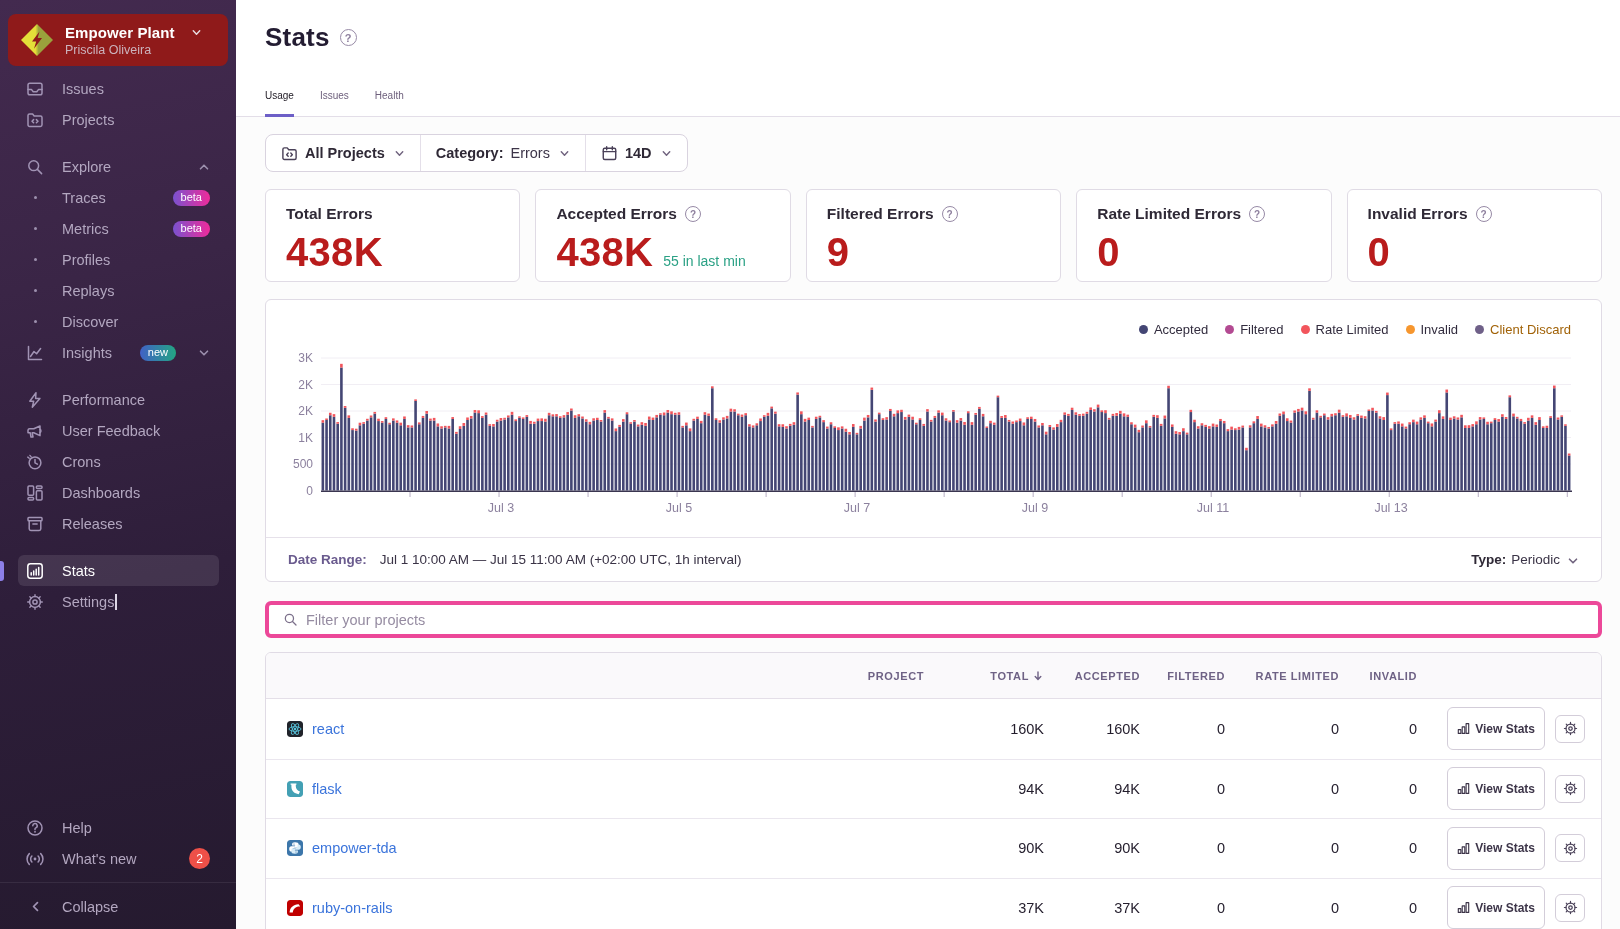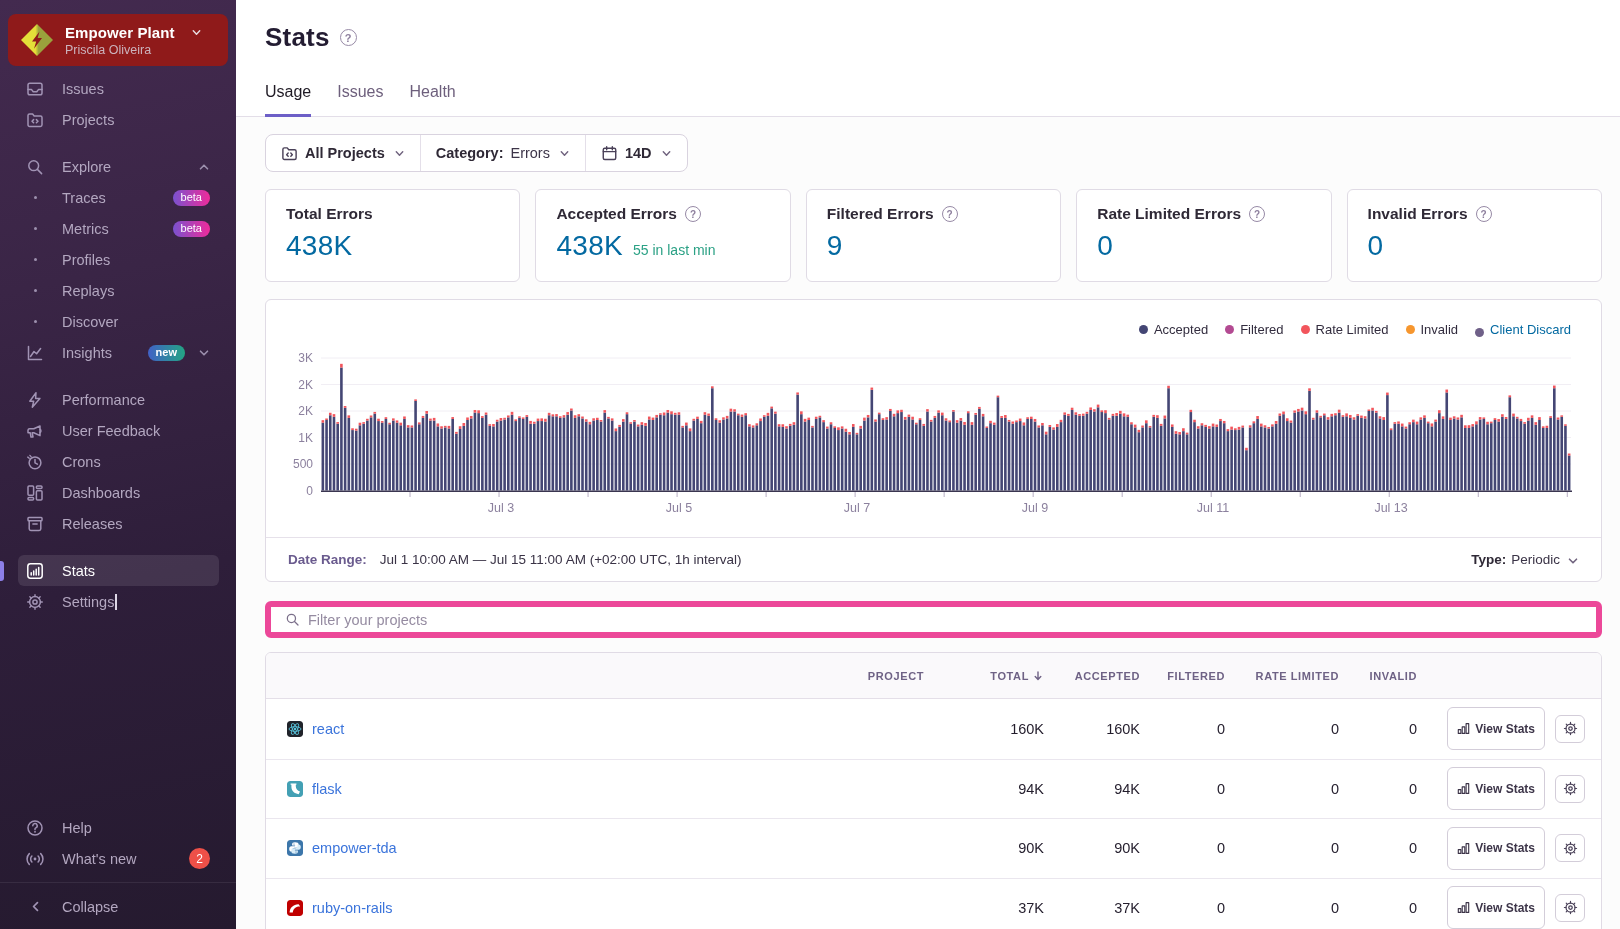--- a/index.html
+++ b/index.html
@@ -43,60 +43,60 @@
 .text-caret { display:inline-block; width:1.5px; height:16px; background:#ded7e6; margin-left:1px; vertical-align:-3px; }
 
 
 .main { position:absolute; left:236px; top:0; width:1384px; height:929px; }
 .page-header { background:#fff; height:117px; border-bottom:1px solid #e3dee8; padding:0 18px 0 29px; position:relative; }
 .title-row { display:flex; align-items:center; gap:10px; padding-top:22px; }
 .page-title { font-size:26px; font-weight:700; color:#231c32; letter-spacing:.2px; }
 .help-circle { width:17px; height:17px; border-radius:50%; border:1px solid #978aa6; color:#8d7f9d;
   font-size:11px; font-weight:700; display:inline-flex; align-items:center; justify-content:center; }
 .tabs { position:absolute; bottom:-1px; left:29px; display:flex; gap:26px; }
-.tab { font-size:16px; color:#6d5f7c; padding-bottom:13px; border-bottom:3px solid transparent; cursor:pointer; }
+.tab { font-size:10px; color:#6d5f7c; padding-bottom:13px; border-bottom:3px solid transparent; cursor:pointer; }
 .tab.active { color:#1f1a24; border-bottom-color:#6d5fc7; }
 .content { padding:17px 18px 0 29px; }
 
 
 .filter-bar { display:inline-flex; height:38px; background:#fff; border:1px solid #d9d3df; border-radius:8px; align-items:stretch; }
 .filter-seg { display:flex; align-items:center; gap:7px; padding:0 15px; font-size:14.5px; color:#2f2936; cursor:pointer; }
 .filter-seg + .filter-seg { border-left:1px solid #e4dfe9; }
 .filter-seg .ficon { display:flex; color:#4a4158; }
 .filter-seg b { font-weight:700; }
 .filter-seg .muted-val { color:#3d3549; }
 .chevd { display:flex; color:#71647f; margin-left:2px; }
 
 
 .cards { display:grid; grid-template-columns:repeat(5, 1fr); gap:15px; margin-top:17px; }
 .card { background:#fff; border:1px solid #e0dbe5; border-radius:6px; height:93px; padding:15px 20px; }
 .card-title-row { display:flex; align-items:center; gap:8px; }
 .card-title { font-size:15.5px; font-weight:700; color:#2f2936; }
 .card-value-row { display:flex; align-items:baseline; gap:10px; margin-top:7px; }
-.card-value { font-size:28px; font-weight:400; color:#0369a1; letter-spacing:.3px; }
+.card-value { font-size:40px; font-weight:700; color:#b91c1c; letter-spacing:.3px; }
 .card-sub { font-size:14px; color:#2ba185; }
 
 
 .chart-panel { position:relative; background:#fff; border:1px solid #e0dbe5; border-radius:6px; height:283px; margin-top:17px; }
 .legend { position:absolute; top:22px; right:30px; display:flex; gap:17px; align-items:center; }
 .legend-item { display:flex; align-items:center; gap:6px; font-size:13px; color:#322c3e; cursor:pointer; }
 .legend-item .dot { width:9px; height:9px; border-radius:50%; }
-.legend-item.disabled { color:#0369a1;align-items:flex-end; }
+.legend-item.disabled { color:#a16207; }
 #usage-chart-svg { position:absolute; left:0; top:40px; }
 .chart-footer { position:absolute; left:0; right:0; bottom:0; height:44px; border-top:1px solid #e6e1ea;
   display:flex; align-items:center; justify-content:space-between; padding:0 22px; }
 .dr-left { display:flex; align-items:center; gap:13px; font-size:13.5px; }
 .dr-label { color:#6a5b8e; font-weight:700; }
 .dr-value { color:#3a3346; }
 .dr-right { display:flex; align-items:flex-end; gap:5px; font-size:13.5px; cursor:pointer; }
 .dr-type-label { font-weight:700; color:#2f2936; }
 .dr-type-value { color:#3a3346; }
 
 
-.search-box { margin-top:19px; height:37px; background:#fff; border:6px solid #ec4899; border-radius:6px;
+.search-box { margin-top:19px; height:37px; background:#fff; border:4px solid #ec4899; border-radius:6px;
   display:flex; align-items:center; padding:0 12px 0 14px; gap:8px; }
 .search-box .sicon { display:flex; color:#7b6f8a; }
 .search-input { border:none; outline:none; flex:1; font-size:14.5px; color:#2f2936; font-family:inherit; background:transparent; }
 .search-input::placeholder { color:#958ba1; }
 
 
 .stats-table { margin-top:14px; background:#fff; border:1px solid #e0dbe5; border-radius:6px; overflow:hidden; }
 .t-grid { display:grid; grid-template-columns:1fr 120px 96px 85px 114px 78px 184px; align-items:center; }
 .t-head { background:#faf9fb; height:46px; border-bottom:1px solid #e4dfe8; }
 .t-head .th { font-size:11px; font-weight:700; letter-spacing:.6px; color:#6e6285; text-transform:uppercase; }
@@ -357,21 +357,21 @@
       <span>Discover</span>
     </div>
     <div class="nav-item">
       <span class="nicon">
           <svg width="18" height="18">
             <use href="#i-insights"></use>
           </svg>
         </span>
       <span>Insights</span>
       <span class="spacer"></span>
-      <span class="badge-pill badge-new" style="margin-right:13px;font-weight:bold;">new</span>
+      <span class="badge-pill badge-new" style="margin-right:22px;">new</span>
       <span class="chev">
           <svg width="12" height="12">
             <use href="#i-chev-down"></use>
           </svg>
         </span>
     </div>
   </nav>
 
   <nav class="nav-section">
     <div class="nav-item">

